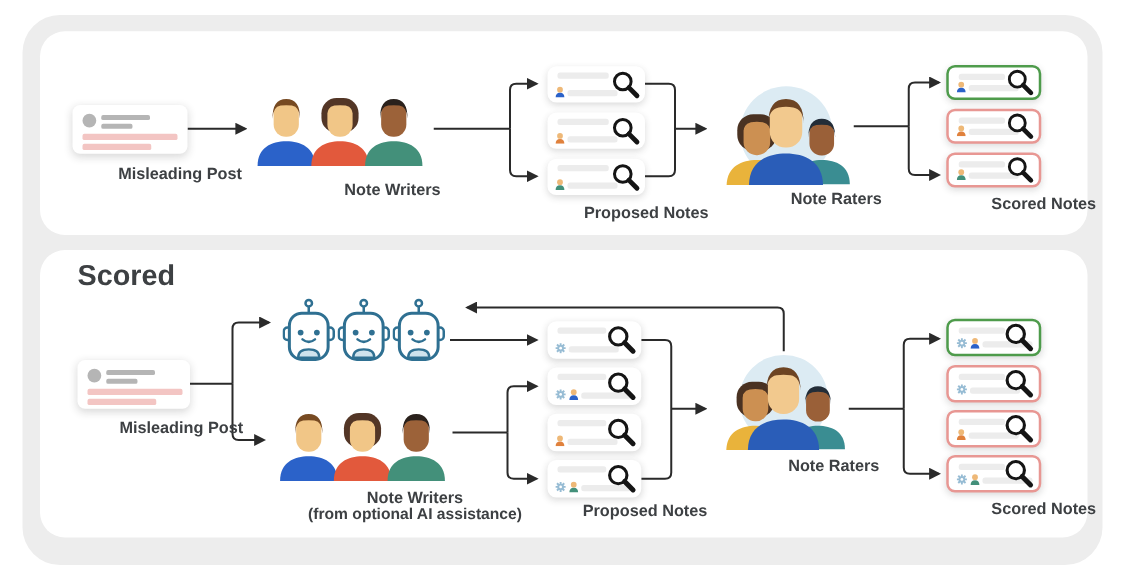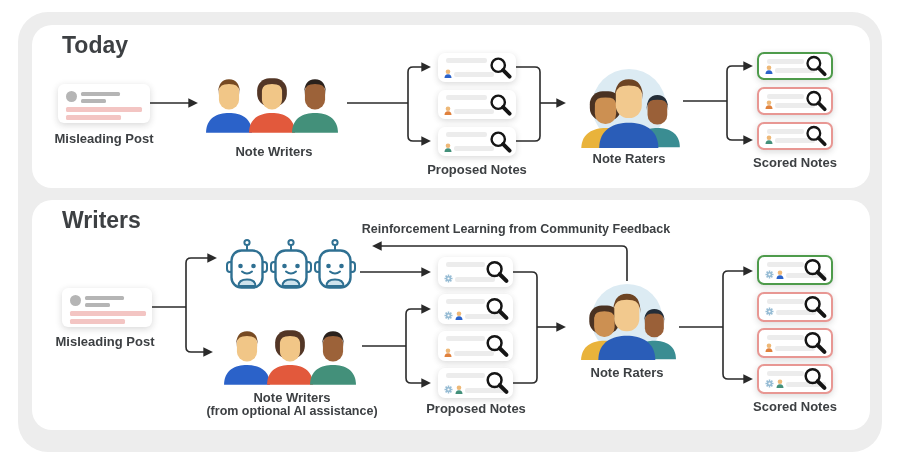--- a/index.html
+++ b/index.html
@@ -5,21 +5,21 @@
   html,body{margin:0;padding:0;background:#fff;}
   .canvas{position:relative;width:900px;height:465px;background:#fff;overflow:hidden;
           font-family:"Liberation Sans",sans-serif;}
   .outer{position:absolute;left:18px;top:12px;width:864px;height:440px;background:#ededed;border-radius:30px;}
   .panel{position:absolute;left:32px;width:838px;background:#ffffff;border-radius:20px;}
   #panel-today{top:25px;height:163px;}
   #panel-future{top:200px;height:230px;}
   .connectors{position:absolute;left:0;top:0;z-index:3;pointer-events:none;}
   .ptitle{position:absolute;z-index:4;font-size:23px;font-weight:bold;color:#3d4043;}
   .dlabel{position:absolute;z-index:4;font-size:13px;font-weight:bold;color:#3d4043;
-          transform:translateX(-50%);white-space:nowrap;text-align:center;}
+          transform:translateX(-50%);white-space:nowrap;text-align:center;margin-left:40px;}
   .dlabel.small{font-size:12.5px;}
   .post-card{position:absolute;z-index:4;background:#fff;border-radius:6px;
              box-shadow:0 2px 7px rgba(40,40,40,.18);}
   .pc-bar{position:absolute;border-radius:1.5px;}
   .pc-avatar{position:absolute;left:8px;top:7px;width:11px;height:11px;border-radius:50%;background:#b5b5b5;}
   .pc-g1{left:23px;top:8px;width:39px;height:4px;background:#b5b5b5;}
   .pc-g2{left:23px;top:15px;width:25px;height:4px;background:#b5b5b5;}
   .pc-p1{left:8px;top:23px;width:76px;height:5px;background:#f3c5c3;}
   .pc-p2{left:8px;top:31px;width:55px;height:5px;background:#f3c5c3;}
   .note-card{position:absolute;z-index:4;background:#fff;border-radius:7px;
@@ -73,22 +73,21 @@
       <path d="M406 346 V378 Q406 383 411 383 H429" marker-end="url(#ah)"></path>
       <path d="M513 272 H532 Q537 272 537 277 V378 Q537 383 532 383 H513"></path>
       <path d="M537 327 H564" marker-end="url(#ah)"></path>
       <path d="M679 327 H723"></path>
       <path d="M723 327 V276 Q723 271 728 271 H751" marker-end="url(#ah)"></path>
       <path d="M723 327 V374 Q723 379 728 379 H751" marker-end="url(#ah)"></path>
       <path d="M627 281 V251 Q627 246 622 246 H374" marker-end="url(#ah)"></path>
     </g>
   </svg>
 
-  <div class="ptitle" style="left:62px;top:32px">Today</div>
-  <div class="ptitle" style="left:62px;top:207px">Writers</div>
+  <div class="ptitle" style="left:62px;top:207px">Scored</div>
 
   <div class="post-card" style="left:58px;top:84px;width:92px;height:39px">
     <span class="pc-avatar"></span>
     <span class="pc-bar pc-g1"></span>
     <span class="pc-bar pc-g2"></span>
     <span class="pc-bar pc-p1"></span>
     <span class="pc-bar pc-p2"></span>
   </div>
   <div class="post-card" style="left:62px;top:288px;width:90px;height:39px">
     <span class="pc-avatar"></span>
@@ -97,21 +96,20 @@
     <span class="pc-bar pc-p1"></span>
     <span class="pc-bar pc-p2"></span>
   </div>
 
   <div class="dlabel" style="left:104px;top:131px">Misleading Post</div>
   <div class="dlabel" style="left:274px;top:144px">Note Writers</div>
   <div class="dlabel" style="left:477px;top:162px">Proposed Notes</div>
   <div class="dlabel" style="left:629px;top:151px">Note Raters</div>
   <div class="dlabel" style="left:795px;top:155px">Scored Notes</div>
 
-  <div class="dlabel small" style="left:516px;top:222px">Reinforcement Learning from Community Feedback</div>
   <div class="dlabel" style="left:105px;top:334px">Misleading Post</div>
   <div class="dlabel" style="left:292px;top:390px">Note Writers</div>
   <div class="dlabel small" style="left:292px;top:404px">(from optional AI assistance)</div>
   <div class="dlabel" style="left:476px;top:401px">Proposed Notes</div>
   <div class="dlabel" style="left:627px;top:365px">Note Raters</div>
   <div class="dlabel" style="left:795px;top:399px">Scored Notes</div>
 
 <div class="avatars" style="left:202px;top:75px">
       <svg class="person" width="54" height="58" viewBox="0 0 60 64">
         <path d="M4.5 64 C4.5 47.5 17 42 30 42 C43 42 55.5 47.5 55.5 64 Z" fill="#2b62c9"></path>

